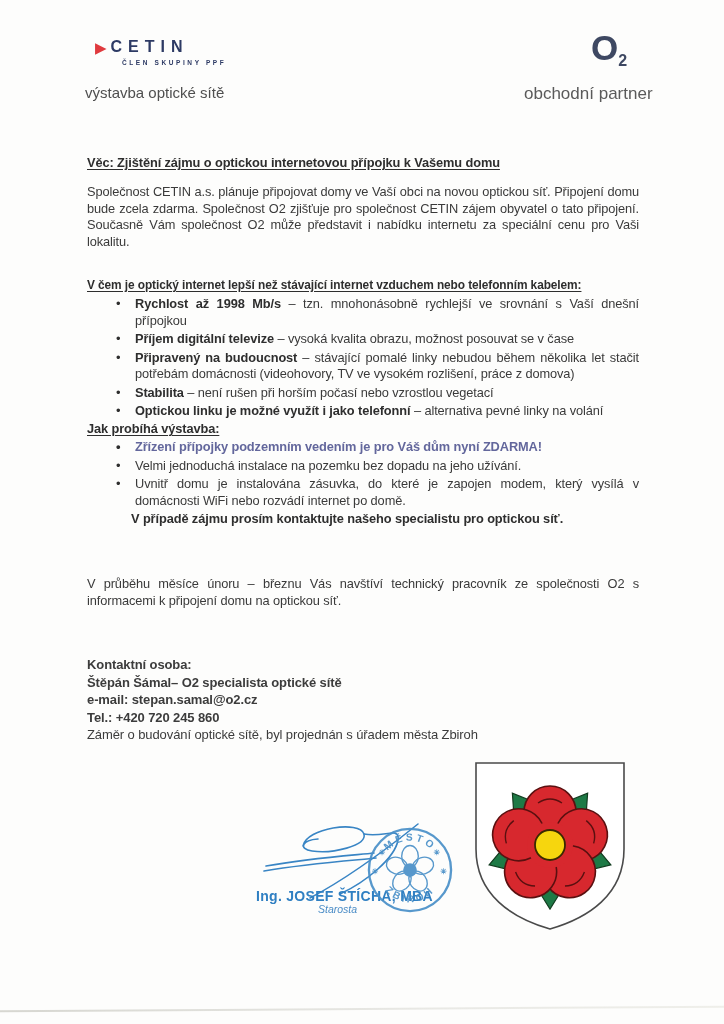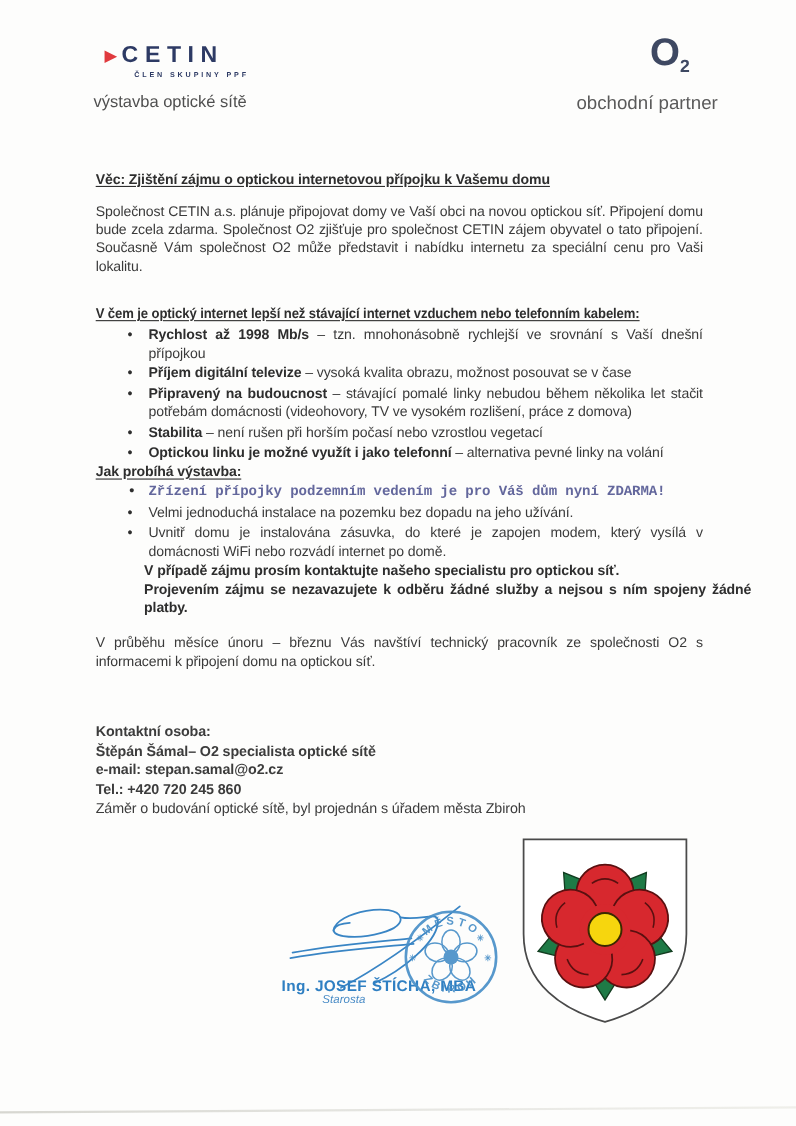--- a/index.html
+++ b/index.html
@@ -10,21 +10,21 @@
     margin:0 auto;
     background:#fdfdfc;
     overflow:hidden;
     font-family:"Liberation Sans", sans-serif;
     color:#3a3a3a;
   }
   
   .cetin-logo { position:absolute; left:95px; top:38px; }
   .cetin-row { display:flex; align-items:center; gap:4px; }
   .cetin-arrow { color:#e03a3e; font-size:15px; line-height:1; }
-  .cetin-word { font-size:21px; font-weight:bold; color:#2d3a64; letter-spacing:6px; }
+  .cetin-word { font-size:16px; font-weight:bold; color:#2d3a64; letter-spacing:6px; }
   .cetin-sub { margin-top:3px; margin-left:27px; font-size:6.5px; font-weight:bold; color:#2d3a64; letter-spacing:2.6px; }
   .tagline-left { position:absolute; left:85px; top:84px; font-size:15px; color:#4f4f4f; }
   .o2-logo { position:absolute; left:591px; top:28px; color:#3e4862; }
   .o2-main { font-size:35px; font-weight:bold; }
   .o2-sub { font-size:16px; font-weight:bold; vertical-align:-6px; }
   .tagline-right { position:absolute; left:524px; top:84px; font-size:17px; color:#5a5a5a; }
 
   
   .doc { position:absolute; left:87px; width:552px; font-size:12.8px; line-height:16.5px; letter-spacing:-0.1px; }
   .subject { top:155px; font-weight:bold; color:#2e2e2e;
@@ -33,35 +33,35 @@
   .sec-heading { font-weight:bold; color:#2e2e2e; text-decoration:underline; text-underline-offset:2px; }
   .benefits-h { top:277px; }
   .condense { display:inline-block; white-space:nowrap; transform:scaleX(0.93); transform-origin:0 50%; }
   ul.bullets { list-style:none; }
   ul.bullets li { position:relative; margin:0 0 2px 48px; padding-right:0; text-align:justify; }
   ul.bullets li::before { content:"•"; position:absolute; left:-19px; top:0; font-size:13px; color:#2e2e2e; }
   .benefits-list { top:296px; }
   li .b { font-weight:bold; color:#2e2e2e; }
   .construction-h { top:421px; }
   .construction-list { top:439px; }
-  li.hl { font-weight:bold; color:#63679c;font-family:Liberation Mono, monospace; }
+  li.hl { font-weight:bold; color:#63679c; }
   .cta { top:511px; font-weight:bold; color:#2e2e2e;margin-left:44px; }
   .cta p { text-align:justify; }
   .visit { top:576px; text-align:justify; }
 
   
   .contact { top:656px; font-size:13px; line-height:17.5px; color:#3c3c3c; }
   .contact div { font-weight:bold; }
   .contact .note { font-weight:normal; }
 
   
   .sig-svg { position:absolute; left:248px; top:798px; z-index:1; }
   .sig-name { position:absolute; left:256px; top:888px; z-index:2;
               font-size:14px; font-weight:bold; color:#2f7fc2; letter-spacing:0.3px; }
-  .sig-title { position:absolute; left:293px; top:903px; z-index:2;
+  .sig-title { position:absolute; left:318px; top:903px; z-index:2;
                font-size:10.5px; font-style:italic; color:#4a8cc6; }
   .stamp-svg { position:absolute; left:366px; top:826px; z-index:3; opacity:0.92; }
   .stamp-text { font-family:"Liberation Sans", sans-serif; font-weight:bold; fill:#4a90c8; }
   .shield-svg { position:absolute; left:468px; top:757px; }
 
   .scan-edge { position:absolute; left:-12px; top:1008px; width:750px; height:1.5px;
                background:linear-gradient(90deg,#d6d6d0,#e9e9e5 60%,#efefea);
                transform:rotate(-0.35deg); }
 </style>
 </head>
@@ -104,21 +104,20 @@
   </div>
 
   <ul class="doc bullets construction-list" style="position:absolute;">
     <li class="hl">Zřízení přípojky podzemním vedením je pro Váš dům nyní ZDARMA!</li>
     <li>Velmi jednoduchá instalace na pozemku bez dopadu na jeho užívání.</li>
     <li>Uvnitř domu je instalována zásuvka, do které je zapojen modem, který vysílá v domácnosti WiFi nebo rozvádí internet po domě.</li>
   </ul>
 
   <div class="doc cta" style="position:absolute;">
     <p>V případě zájmu prosím kontaktujte našeho specialistu pro optickou síť.</p>
-    <p>Projevením zájmu se nezavazujete k odběru žádné služby a nejsou s ním spojeny žádné platby.</p>
   </div>
 
   <div class="doc visit" style="position:absolute;">V průběhu měsíce únoru – březnu Vás navštíví technický pracovník ze společnosti O2 s informacemi k připojení domu na optickou síť.</div>
 
   <div class="doc contact" style="position:absolute;">
     <div>Kontaktní osoba:</div>
     <div>Štěpán Šámal– O2 specialista optické sítě</div>
     <div>e-mail: stepan.samal@o2.cz</div>
     <div>Tel.: +420 720 245 860</div>
     <div class="note">Záměr o budování optické sítě, byl projednán s úřadem města Zbiroh</div>

